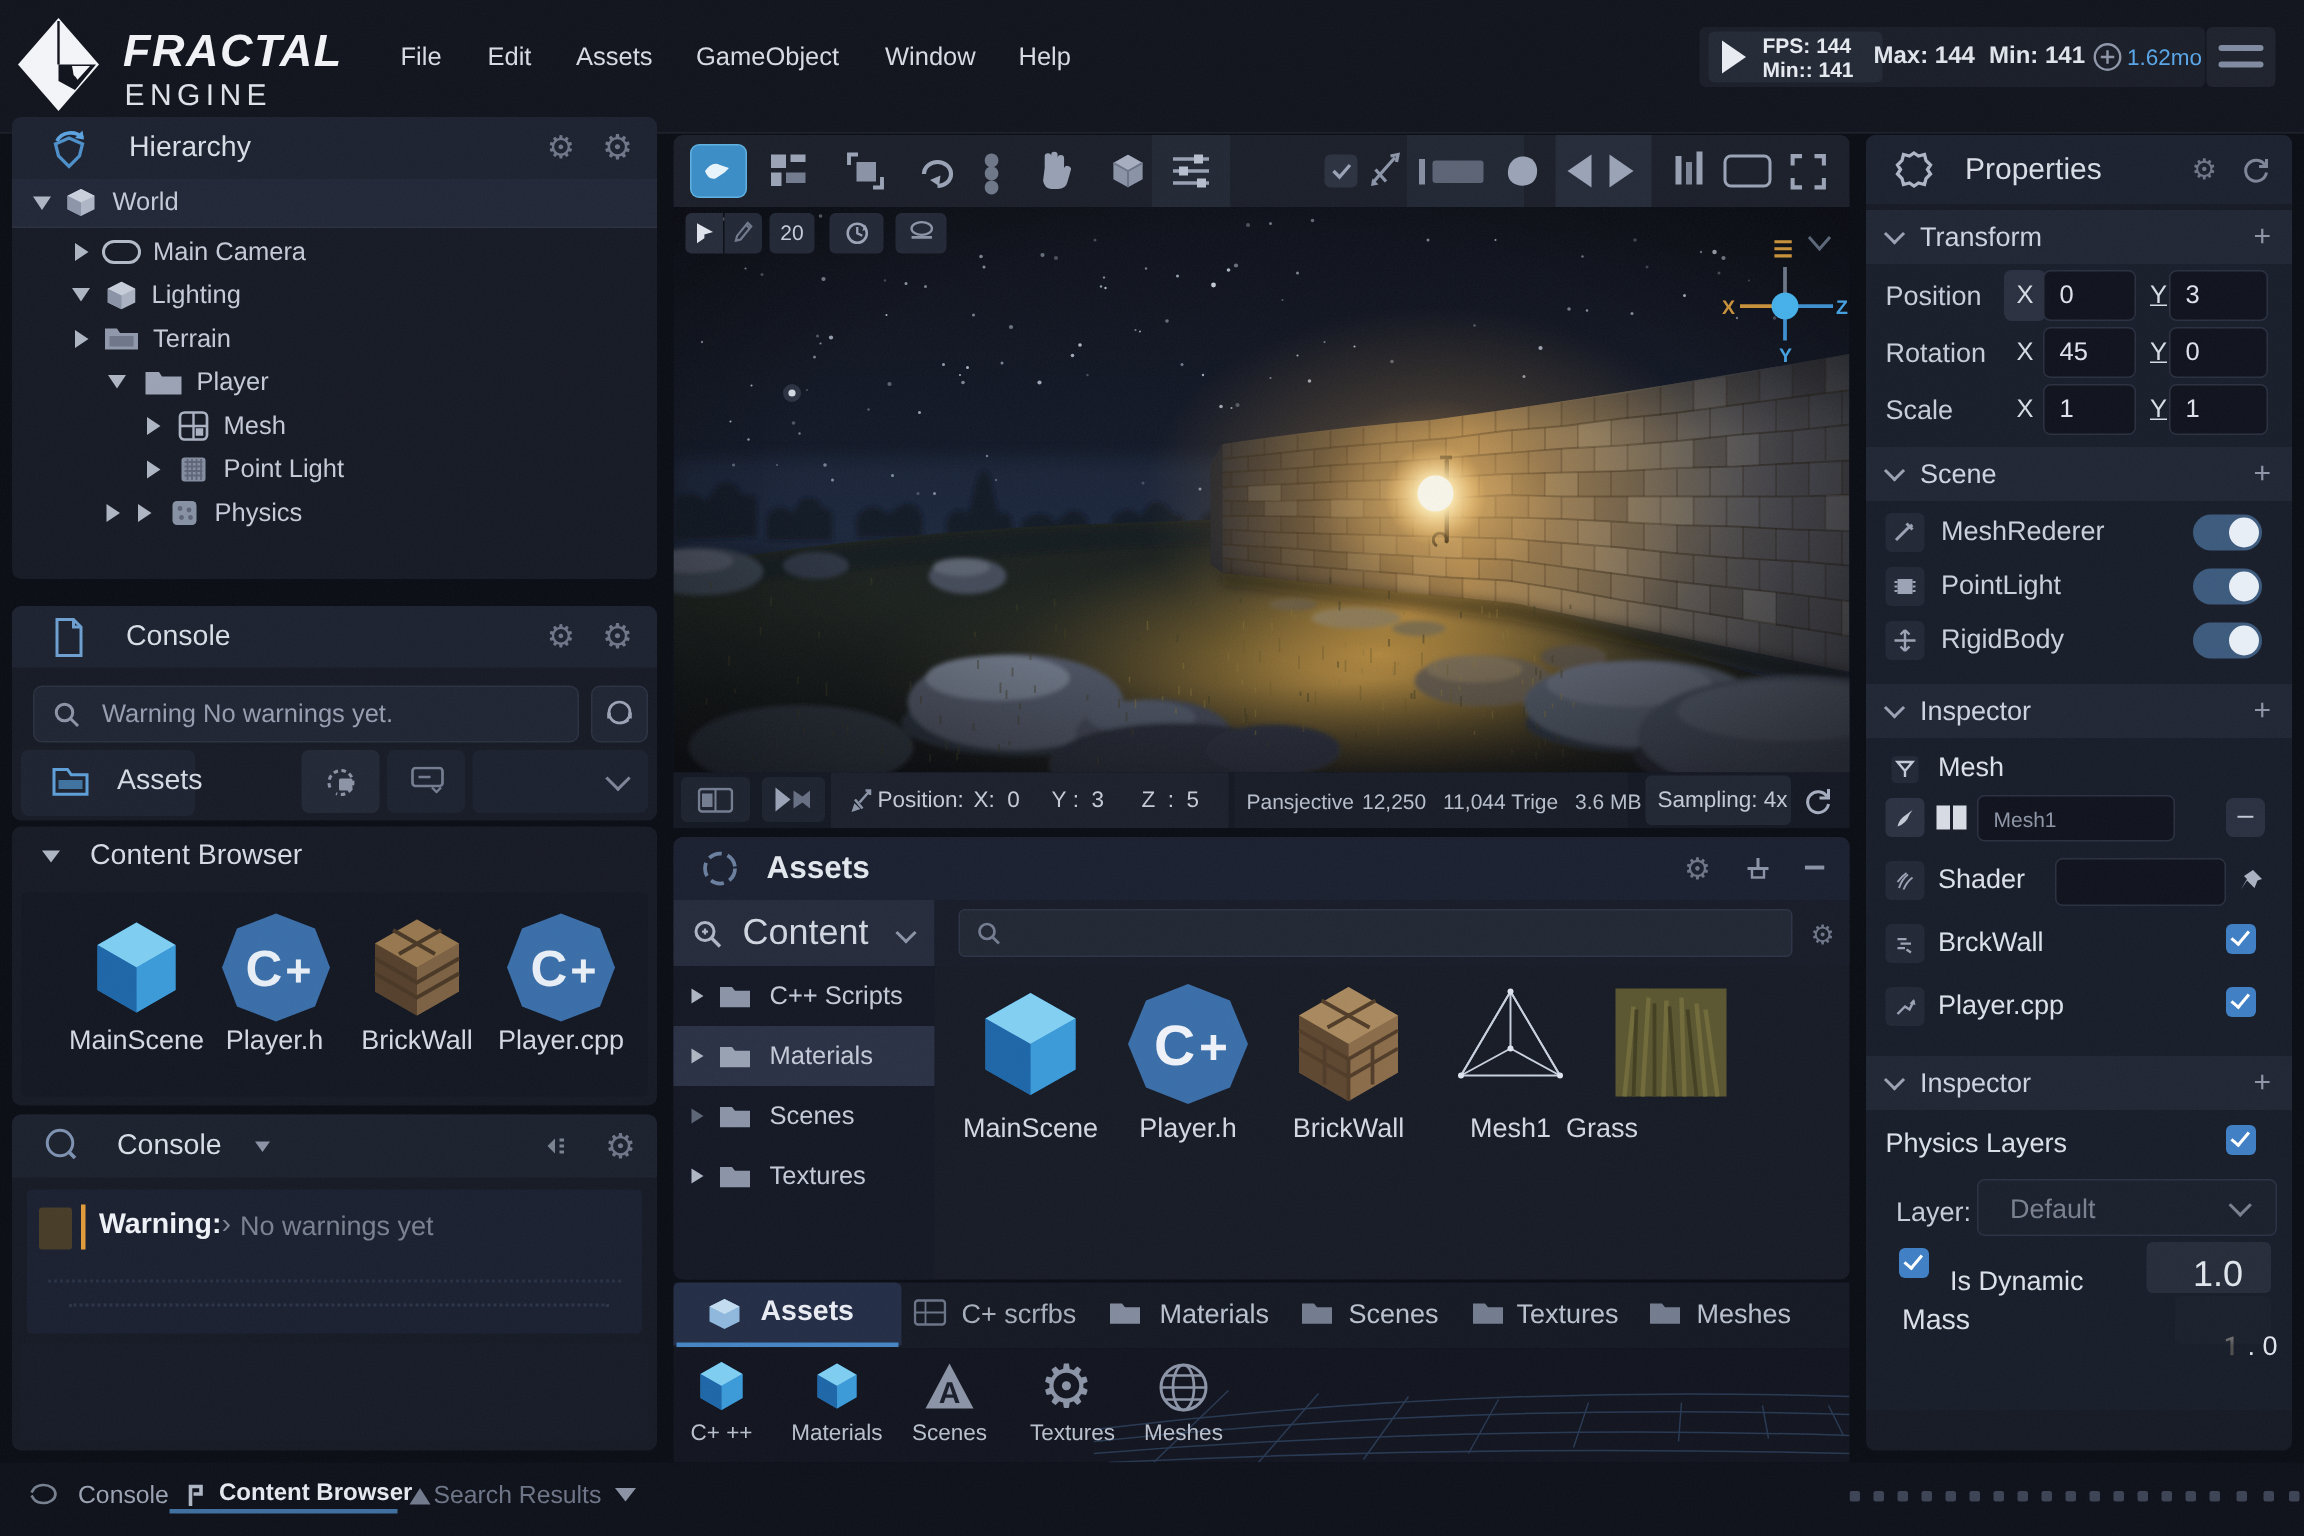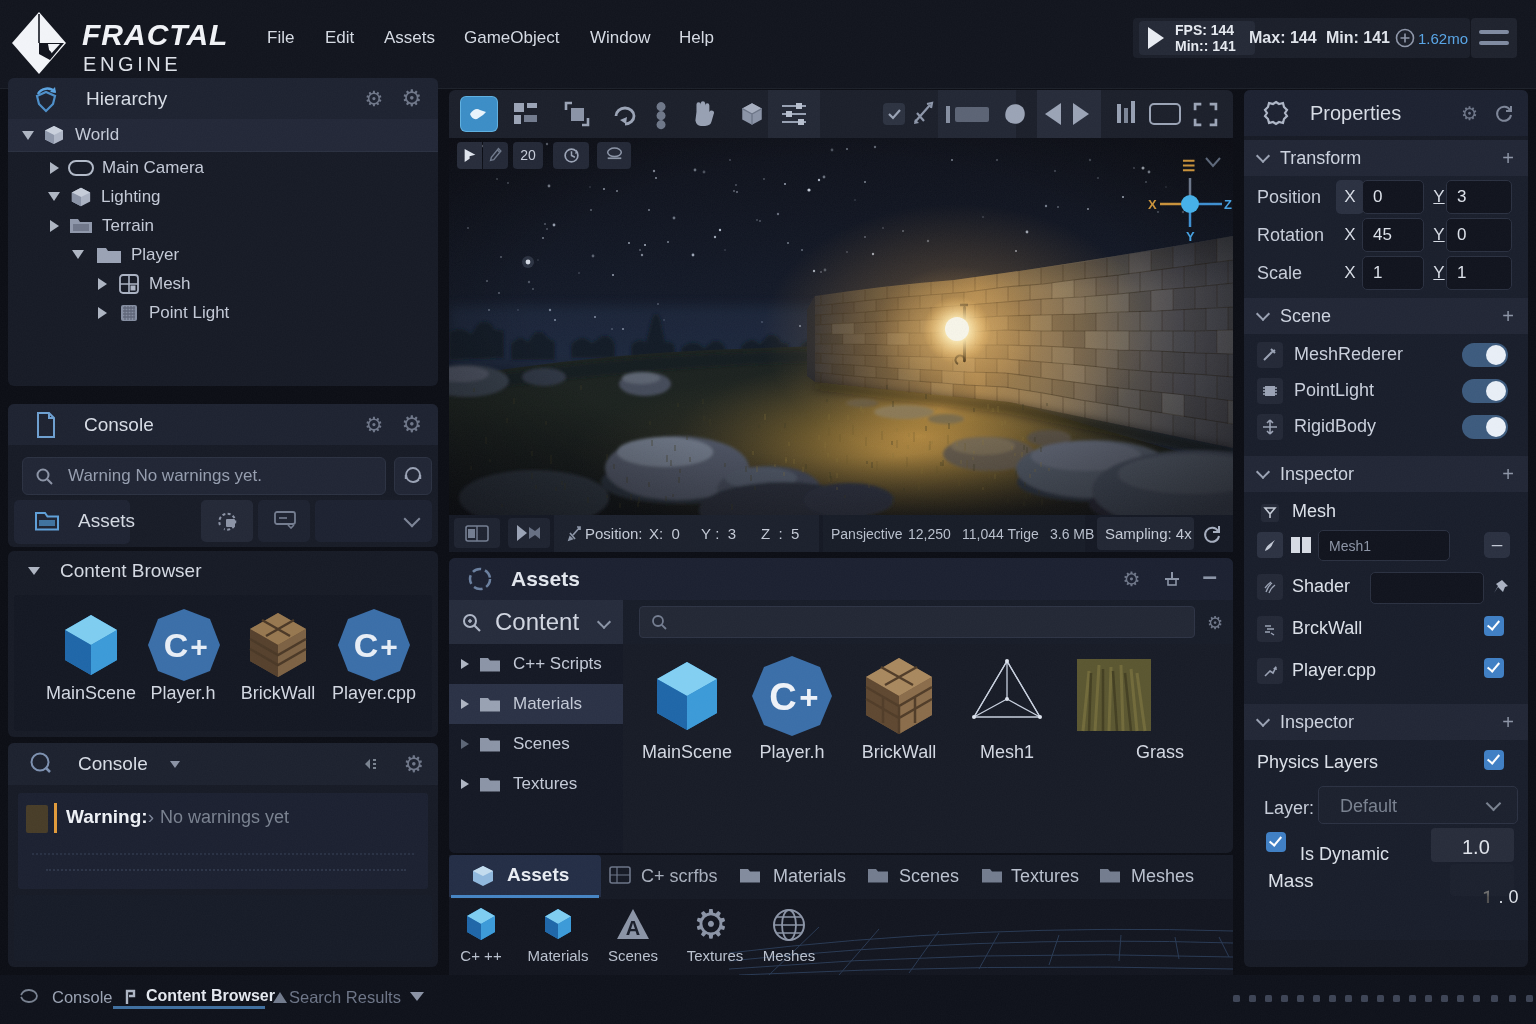--- a/index.html
+++ b/index.html
@@ -152,20 +152,32 @@
           <span style="margin-left:9px;">Mesh</span>
         </div>
       <div class="trow">
           <span class="car r" style="margin-left:90px;"></span>
           <svg style="margin-left:11px" width="22" height="22" viewBox="0 0 22 22">
             <rect x="3" y="3" width="16" height="16" rx="2" fill="#848da0"></rect>
             <path d="M5 6 h12 M5 9 h12 M5 12 h12 M5 15 h12" stroke="#5f6678" stroke-width="1.4"></path>
             <path d="M7 4 v14 M10 4 v14 M13 4 v14 M16 4 v14" stroke="#5f6678" stroke-width="1.2"></path>
           </svg>
           <span style="margin-left:9px;">Point Light</span>
+        </div>
+      <div class="trow">
+          <span class="car r" style="margin-left:63px;"></span>
+          <span class="car r" style="margin-left:12px;"></span>
+          <svg style="margin-left:11px" width="22" height="22" viewBox="0 0 22 22">
+            <rect x="3" y="3" width="16" height="16" rx="3" fill="#8791a4"></rect>
+            <circle cx="8" cy="8" r="1.6" fill="#5d6475"></circle>
+            <circle cx="14" cy="9" r="1.6" fill="#5d6475"></circle>
+            <circle cx="9" cy="14" r="1.6" fill="#5d6475"></circle>
+            <circle cx="15" cy="14" r="1.6" fill="#5d6475"></circle>
+          </svg>
+          <span style="margin-left:9px;">Physics</span>
         </div>
     </div>
   </div>
   <div id="consA" class="abs panel">
     <div class="phead" style="height:41px;">
       <svg style="margin-left:26px" width="24" height="28" viewBox="0 0 24 28">
           <path d="M4 2 h11 l5 5 v19 h-16 z" fill="none" stroke="#6d9fd0" stroke-width="2"></path>
           <path d="M15 2 v5 h5" fill="none" stroke="#6d9fd0" stroke-width="2"></path>
         </svg>
       <div class="ptitle" style="margin-left:26px;">Console</div>
@@ -882,21 +894,21 @@
     <div class="abs" style="left:488px;top:184px;width:140px;text-align:center;font-size:18px;color:#d2d7e1;">Mesh1</div>
     <svg class="abs" style="left:626px;top:99px" width="78" height="76" viewBox="0 0 78 76">
       <rect x="2" y="2" width="74" height="72" fill="#5a5630"></rect>
       <g stroke="#716a3a" stroke-width="3">
           <path d="M8 74 l6 -60 M20 74 l4 -66 M34 74 l2 -64 M48 74 l-2 -66 M62 74 l-6 -62 M70 74 l-8 -58"></path>
         </g>
       <g stroke="#433f22" stroke-width="2.5">
           <path d="M14 74 l2 -58 M28 74 l0 -62 M42 74 l-4 -60 M56 74 l-6 -58"></path>
         </g>
     </svg>
-    <div class="abs" style="left:595px;top:184px;width:140px;text-align:right;font-size:18px;color:#d2d7e1;">Grass</div>
+    <div class="abs" style="left:595px;top:184px;width:140px;text-align:left;font-size:18px;color:#d2d7e1;">Grass</div>
   </div>
   <div id="tabbar" class="abs" style="font-size:18px;color:#b9c0cd;">
     <div class="abs" style="left:0px;top:0px;width:152px;height:42px;background:#232d45;border-radius:4px 4px 0 0;"></div>
     <div class="abs" style="left:2px;top:40px;width:148px;height:3px;background:#4584c4;"></div>
     <svg class="abs" style="left:22px;top:10px" width="24" height="22" viewBox="0 0 24 22">
         <path d="M12 1 L22 6 V16 L12 21 L2 16 V6 Z" fill="#8fb8dd"></path>
         <path d="M12 1 L22 6 L12 11 L2 6 Z" fill="#c3dcef"></path>
       </svg>
     <div class="abs" style="left:58px;top:9px;font-size:19px;font-weight:bold;color:#e8ecf2;">Assets</div>
     <svg class="abs" style="left:160px;top:11px" width="22" height="18" viewBox="0 0 22 18">
@@ -1085,21 +1097,21 @@
     <div style="position:relative;height:200px;background:#181d2a;">
       <div class="abs" style="left:13px;top:12px;font-size:18px;color:#dbe0e8;">Physics Layers</div>
       <div class="check abs" style="left:240px;top:10px;"></div>
       <div class="abs" style="left:20px;top:58px;font-size:18px;color:#c6ccd8;">Layer:</div>
       <div class="abs" style="left:74px;top:46px;width:200px;height:38px;background:#20253370;border:1px solid #2b3142;border-radius:5px;"></div>
       <div class="abs" style="left:96px;top:56px;font-size:18px;color:#79818f;">Default</div>
       <div class="abs" style="left:244px;top:58px;width:11px;height:11px;border-right:2px solid #79818f;border-bottom:2px solid #79818f;transform:rotate(45deg);"></div>
       <div class="check abs" style="left:22px;top:92px;"></div>
       <div class="abs" style="left:56px;top:104px;font-size:18px;color:#dbe0e8;">Is Dynamic</div>
       <div class="abs" style="left:187px;top:88px;width:83px;height:34px;background:#272c3a;border-radius:4px;"></div>
-      <div class="abs" style="left:218px;top:96px;font-size:20px;color:#dfe3ea;">1.0</div>
+      <div class="abs" style="left:218px;top:96px;font-size:24px;color:#dfe3ea;">1.0</div>
       <div class="abs" style="left:24px;top:130px;font-size:19px;color:#dbe0e8;">Mass</div>
       <div class="abs" style="left:206px;top:124px;width:64px;height:32px;background:#20253360;border-radius:4px;"></div>
       <div class="abs" style="left:232px;top:146px;font-size:18px;color:#dfe3ea;">1️. 0</div>
     </div>
   </div>
   <div id="bottombar" class="abs"></div>
 <svg class="abs" style="left:0;top:0;z-index:60;pointer-events:none;opacity:0.05" width="1536" height="1024">
     <filter id="pgrain">
         <feTurbulence type="fractalNoise" baseFrequency="0.8" numOctaves="2" stitchTiles="stitch"></feTurbulence>
         <feColorMatrix type="matrix" values="0 0 0 0 0.7  0 0 0 0 0.7  0 0 0 0 0.75  0 0 0 0.6 0"></feColorMatrix>

